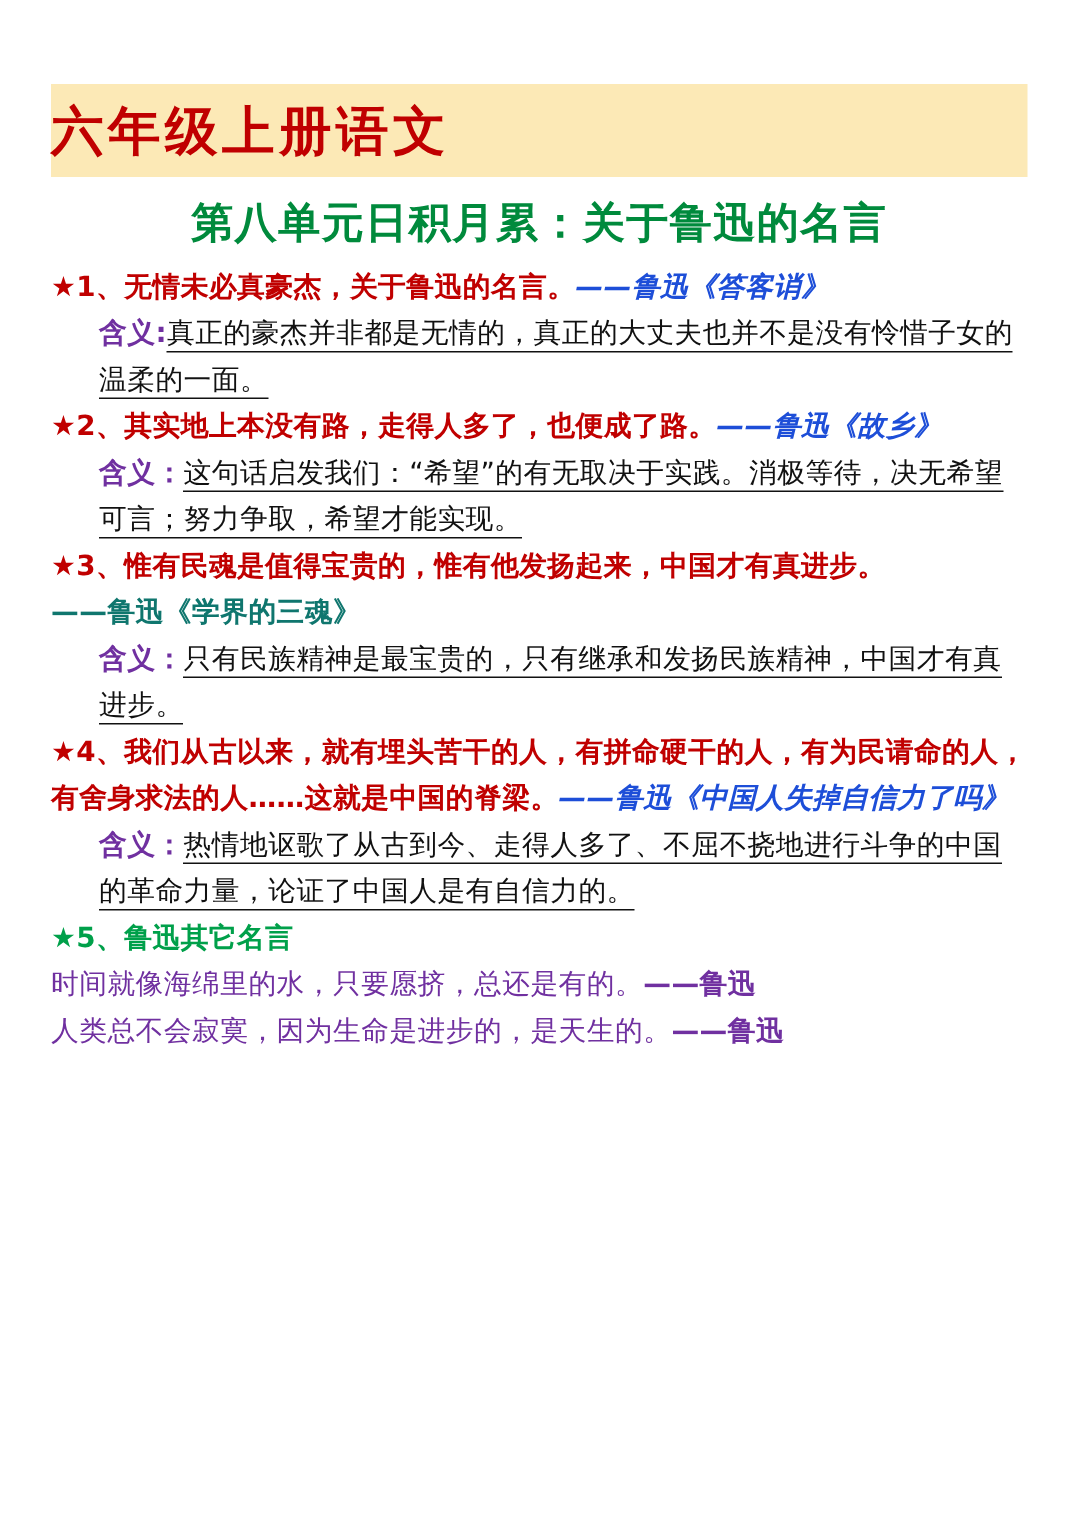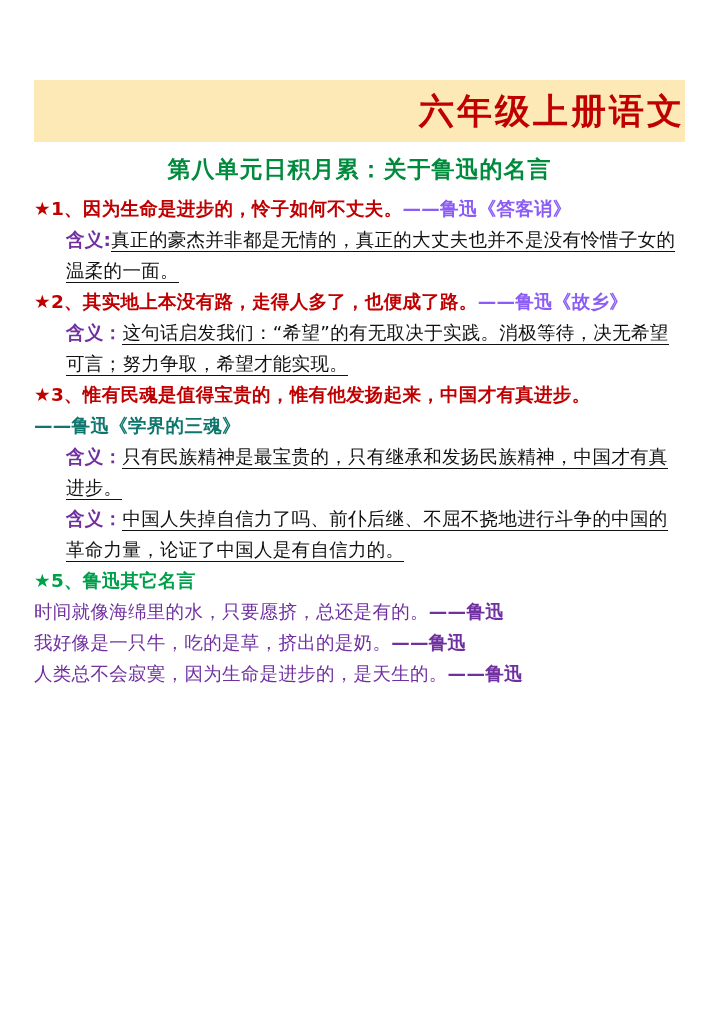--- a/index.html
+++ b/index.html
@@ -15,61 +15,62 @@
     overflow: hidden;
   }
   .page {
     position: relative;
     width: 719px;
     height: 1018px;
     box-sizing: border-box;
     padding: 0 34px;
   }
   .title-banner {
-    margin-top: 80px;
+    margin-top: 56px;
     background: #fce9b6;
     height: 62px;
     display: flex;
     align-items: center;
-    justify-content: flex-end;
+    justify-content: flex-start;
   }
   .title-banner .t {
     font-family: "DejaVu Sans", "Liberation Sans", sans-serif;
     font-weight: bold;
     font-size: 35px;
     letter-spacing: 3px;
     color: #c00000;
   }
   .subtitle {
     text-align: center;
     margin-top: 12px;
     margin-bottom: 8px;
     font-family: Liberation Sans, sans-serif;
     font-weight: bold;
-    font-size: 23px;
+    font-size: 28px;
     letter-spacing: 1px;
     color: #008a3c;
   }
   .body-block {
     margin-top: 4px;
   }
   .line {
     font-size: 18.5px;
     line-height: 31px;
     margin: 0;
     letter-spacing: 0.3px;
     font-family: "DejaVu Sans", "Liberation Sans", sans-serif;
   }
   .quote {
     color: #c00000;
     font-weight: bold;
   }
   .quote .src {
-    color: #8b5cf6;
+    color: #1d4ed8;
     font-weight: bold;
+    font-style: italic;
   }
   .meaning {
     color: #7030a0;
     font-weight: bold;
     margin-left: 32px;
   }
   .meaning .txt {
     color: #111111;
     font-weight: normal;
     border-bottom: 1.4px solid #111111;
@@ -106,52 +107,52 @@
 
   <div class="title-banner">
     <div class="t">六年级上册语文</div>
   </div>
 
   <div class="subtitle">第八单元日积月累：关于鲁迅的名言</div>
 
   <div class="body-block">
 
     <p class="line quote">
-      <span class="star">★1、</span><span>因为生命是进步的，怜子如何不丈夫。</span><span class="src">——鲁迅《答客诮》</span>
+      <span class="star">★1、</span><span>无情未必真豪杰，关于鲁迅的名言。</span><span class="src">——鲁迅《答客诮》</span>
     </p>
     <p class="line meaning">
       <span>含义:</span><span class="txt">真正的豪杰并非都是无情的，真正的大丈夫也并不是没有怜惜子女的温柔的一面。</span>
     </p>
 
     <p class="line quote">
       <span class="star">★2、</span><span>其实地上本没有路，走得人多了，也便成了路。</span><span class="src">——鲁迅《故乡》</span>
     </p>
     <p class="line meaning">
       <span>含义：</span><span class="txt">这句话启发我们：“希望”的有无取决于实践。消极等待，决无希望可言；努力争取，希望才能实现。</span>
     </p>
 
     <p class="line quote">
       <span class="star">★3、</span><span>惟有民魂是值得宝贵的，惟有他发扬起来，中国才有真进步。</span>
     </p>
     <p class="line src-line">——鲁迅《学界的三魂》</p>
     <p class="line meaning">
       <span>含义：</span><span class="txt">只有民族精神是最宝贵的，只有继承和发扬民族精神，中国才有真进步。</span>
     </p>
 
+    <p class="line quote">
+      <span class="star">★4、</span><span>我们从古以来，就有埋头苦干的人，有拼命硬干的人，有为民请命的人，有舍身求法的人……这就是中国的脊梁。</span><span class="src">——鲁迅《中国人失掉自信力了吗》</span>
+    </p>
     <p class="line meaning">
-      <span>含义：</span><span class="txt">中国人失掉自信力了吗、前仆后继、不屈不挠地进行斗争的中国的革命力量，论证了中国人是有自信力的。</span>
+      <span>含义：</span><span class="txt">热情地讴歌了从古到今、走得人多了、不屈不挠地进行斗争的中国的革命力量，论证了中国人是有自信力的。</span>
     </p>
 
     <p class="line green-head">
       <span class="star-green">★5、</span><span>鲁迅其它名言</span>
     </p>
     <p class="line plain">
       <span>时间就像海绵里的水，只要愿挤，总还是有的。</span><span class="auth">——鲁迅</span>
     </p>
     <p class="line plain">
-      <span>我好像是一只牛，吃的是草，挤出的是奶。</span><span class="auth">——鲁迅</span>
-    </p>
-    <p class="line plain">
       <span>人类总不会寂寞，因为生命是进步的，是天生的。</span><span class="auth">——鲁迅</span>
     </p>
 
   </div>
 </div>
 
 </body></html>

